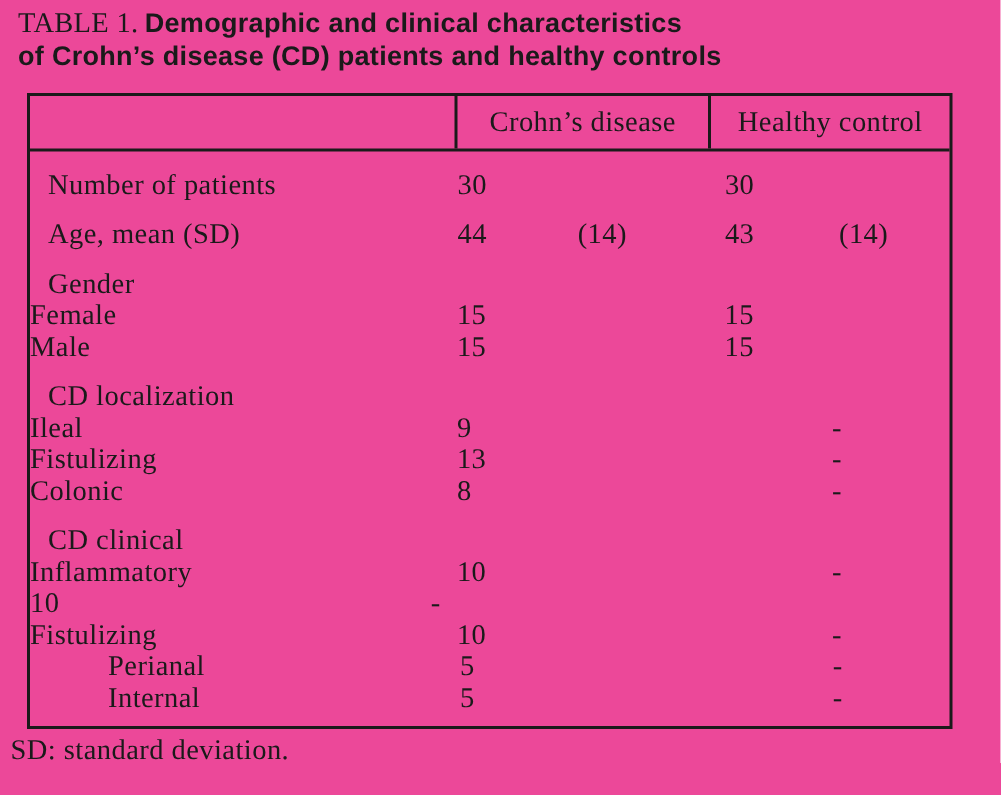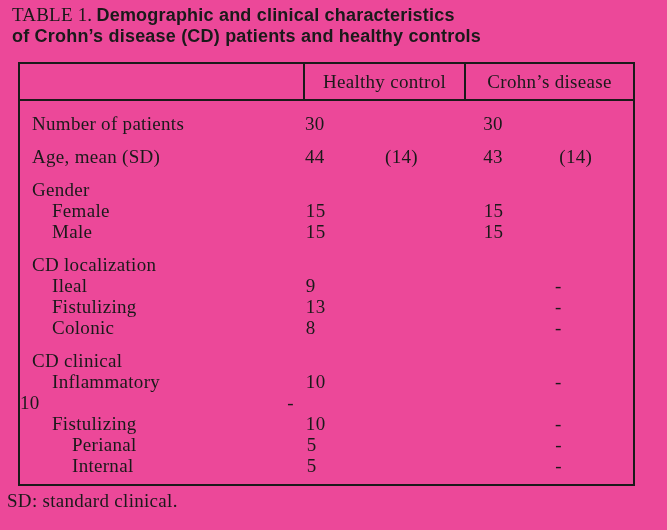--- a/index.html
+++ b/index.html
@@ -67,21 +67,21 @@
     line-height: 21px;
     height: 21px;
     gap: 21px;
   }
   .row.group-start { margin-top: 12px; }
   .c { box-sizing: border-box; }
   .c.label { width: 283px; white-space: nowrap; }
   .c.val { width: 169px; white-space: nowrap; }
   .c.val.hc { width: 161px; }
   .indent-0 .label { padding-left: 12px; }
-  .indent-1 .label { padding-left: 32px; }
+  .indent-1 .label { }
   .indent-2 .label { padding-left: 52px; }
   .num { display: inline-block; text-align: left; }
   .cd .num { width: 75px; }
   .hc .num { width: 71px; }
   .c.val.dash { text-align: center; }
 
   
   .footnote {
     position: absolute;
     left: 7px;
@@ -99,22 +99,22 @@
     <div>
       <span class="caption-label">TABLE 1.</span>
       <span class="caption-bold">Demographic and clinical characteristics</span>
     </div>
     <div class="caption-bold">of Crohn’s disease (CD) patients and healthy controls</div>
   </div>
 
   <div class="dtable">
     <div class="thead">
       <div class="th col-label"></div>
+      <div class="th col-cd">Crohn’s disease</div>
       <div class="th col-hc">Healthy control</div>
-      <div class="th col-cd">Crohn’s disease</div>
     </div>
     <div class="tbody">
         <div class="row indent-0 group-start">
           <div class="c label">Number of patients</div>
           <div class="c val cd"><span class="num">30</span></div>
           <div class="c val hc"><span class="num">30</span></div>
         </div>
         <div class="row indent-0 group-start">
           <div class="c label">Age, mean (SD)</div>
           <div class="c val cd"><span class="num">44</span><span> (14)</span></div>
@@ -180,15 +180,15 @@
           <div class="c val hc dash">-</div>
         </div>
         <div class="row indent-2">
           <div class="c label">Internal</div>
           <div class="c val cd"><span class="num">5</span></div>
           <div class="c val hc dash">-</div>
         </div>
       </div>
   </div>
 
-  <div class="footnote">SD: standard clinical.</div>
+  <div class="footnote">SD: standard deviation.</div>
 
 </div>
 
 </body></html>

